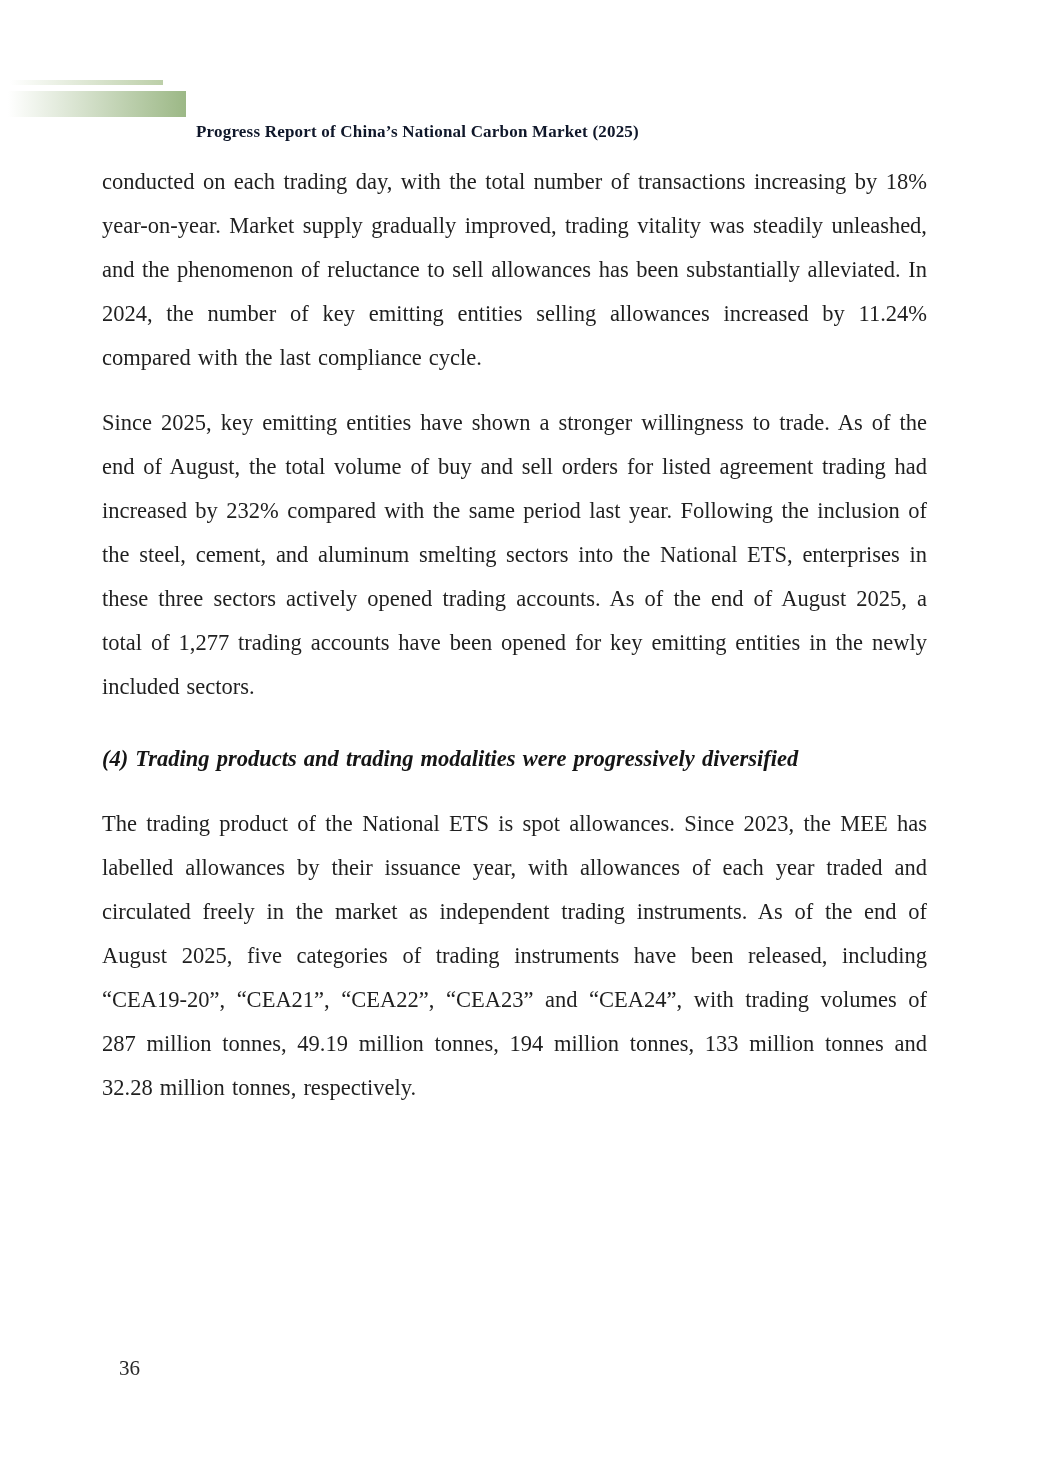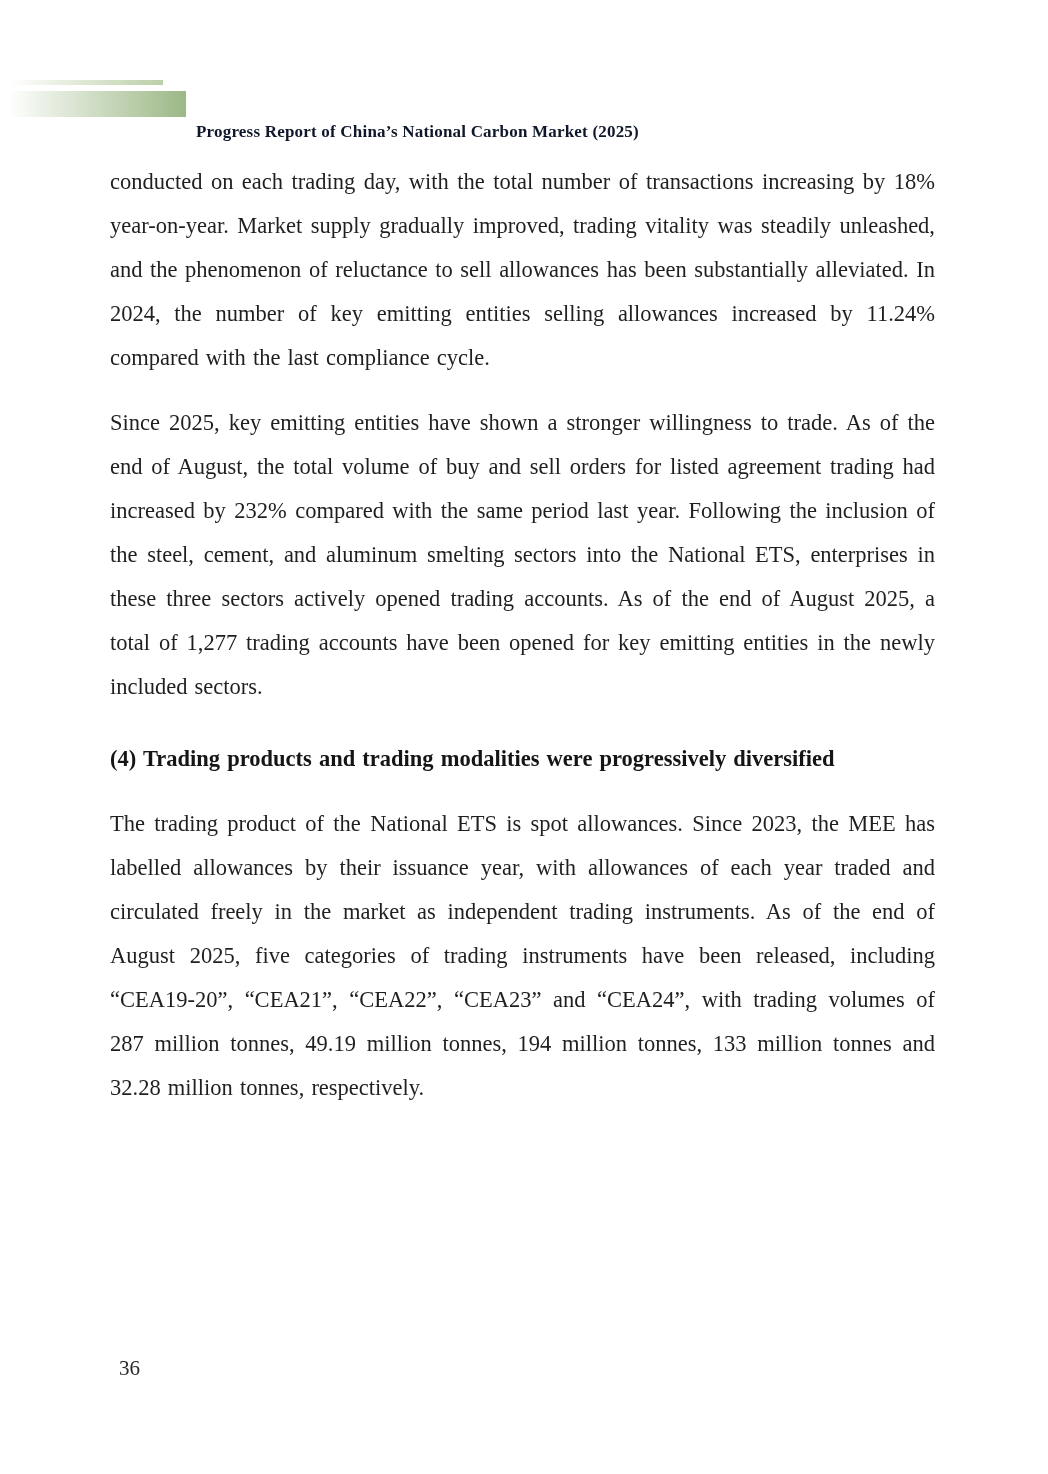--- a/index.html
+++ b/index.html
@@ -41,41 +41,42 @@
     font-weight: bold;
     color: #0f172a;
     letter-spacing: 0.2px;
     white-space: nowrap;
     margin-top: 28px;
   }
 
   
   .content {
     position: absolute;
-    left: 110px;
+    left: 102px;
     top: 160px;
     width: 825px;
     font-size: 22.5px;
     line-height: 44px;
     color: #1f1f1f;
     text-align: justify;
     word-spacing: 1.5px;
   }
   .content p {
     margin: 0 0 21px 0;
     padding: 0;
   }
   .content h2 {
     margin: 28px 0 21px 0;
     padding: 0;
     font-size: 22.5px;
     line-height: 44px;
     font-weight: bold;
     color: #151515;
     text-align: justify;
+    font-style: italic;
   }
 
   
   .page-number {
     position: absolute;
     left: 119px;
     top: 1356px;
     font-size: 21px;
     color: #2a2a2a;
   }

